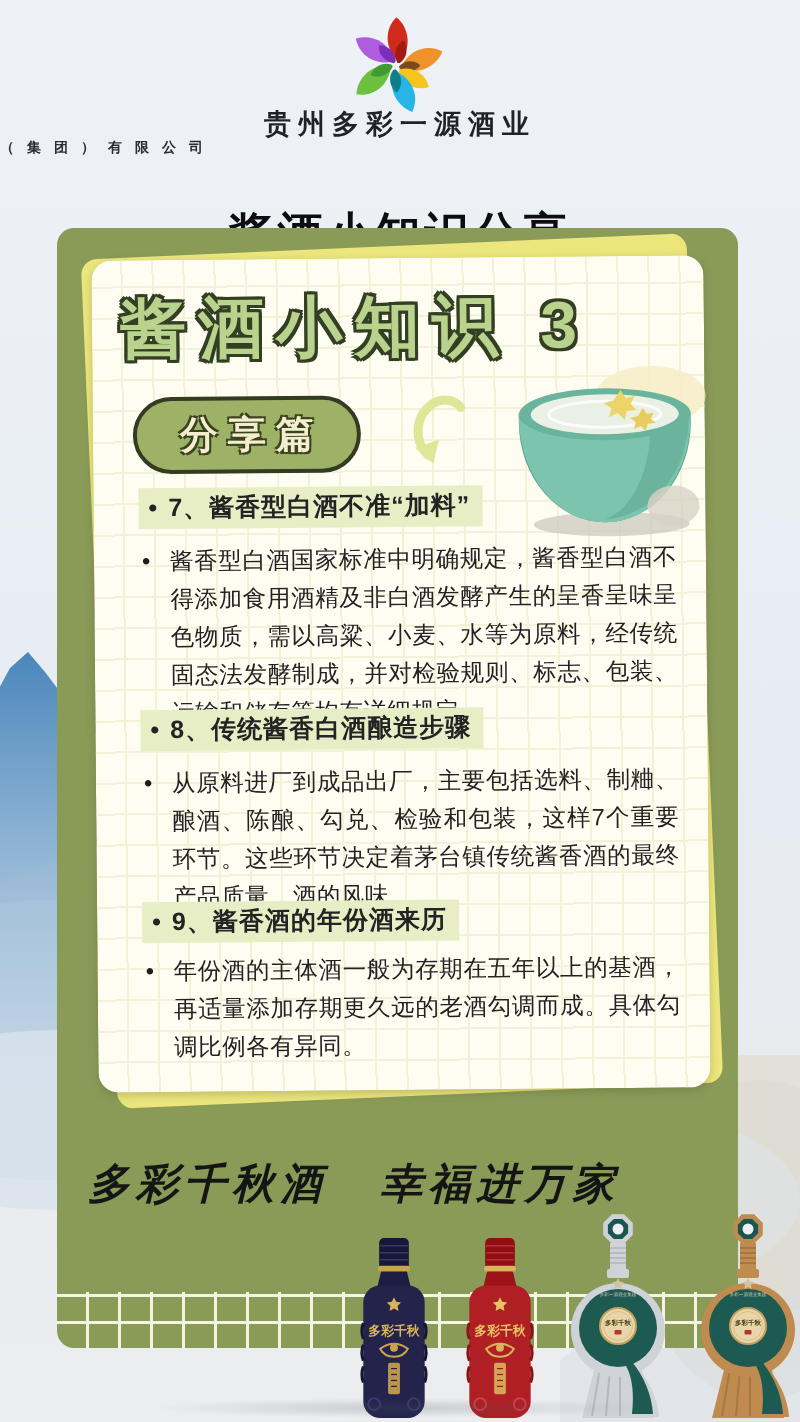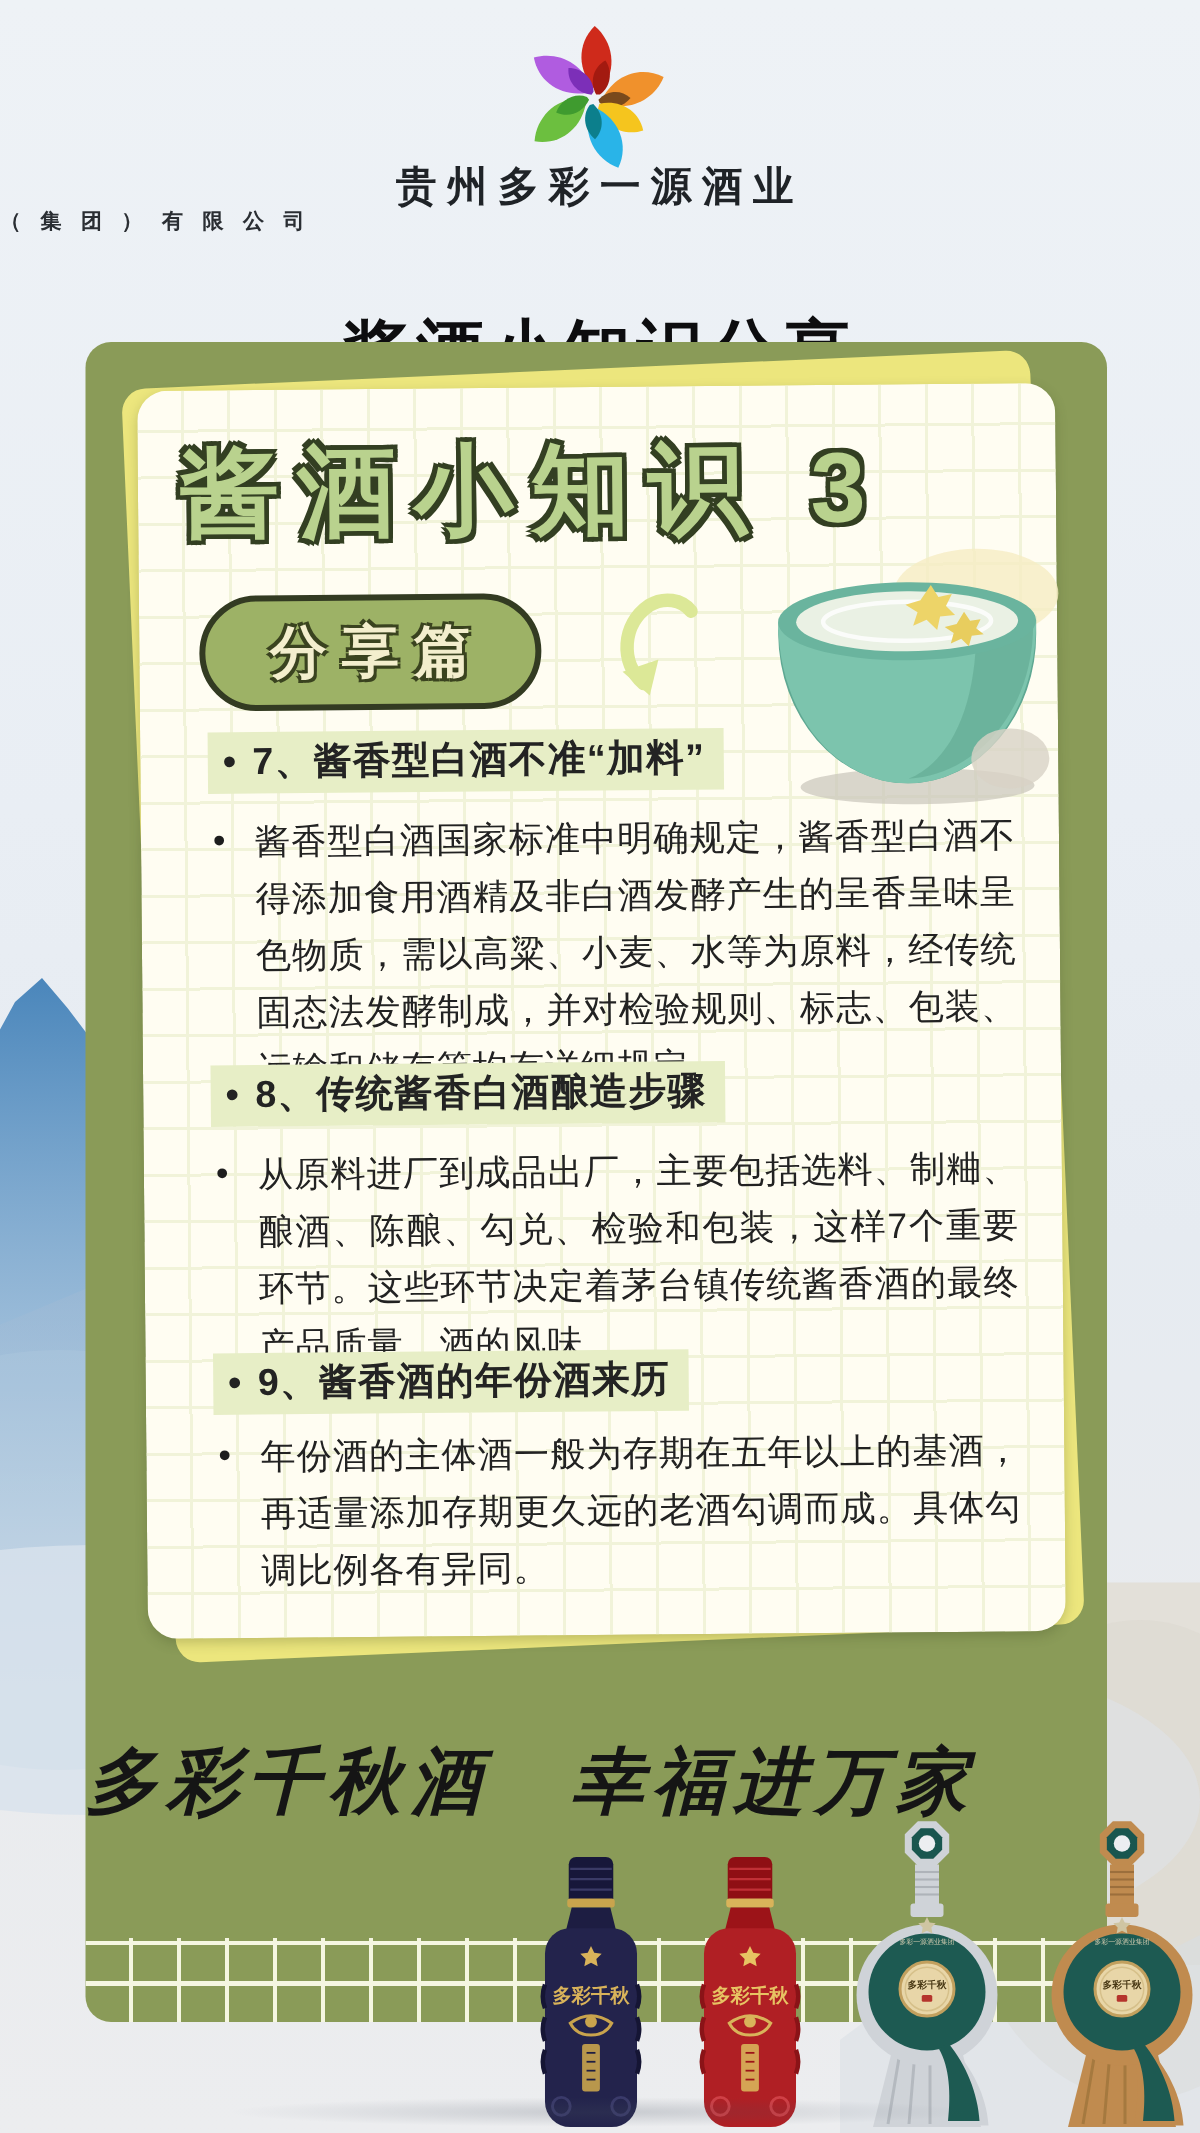--- a/index.html
+++ b/index.html
@@ -63,21 +63,21 @@
   .section-body p { font-size:23.5px; line-height:38px; color:#222222; letter-spacing:.5px;
           font-weight:500; text-align:justify; }
 
   .pos-s1h { top:228px; } .pos-s1b { top:282px; }
   .pos-s2h { top:450px; } .pos-s2b { top:504px; }
   .pos-s3h { top:642px; } .pos-s3b { top:692px; }
 
   
   .tagline { position:absolute; left:0; top:1156px; width:708px; text-align:center;
           font-family:"Liberation Serif", serif; font-style:italic; font-weight:bold;
-          font-size:48px; color:#151515; letter-spacing:6px; }
+          font-size:42px; color:#151515; letter-spacing:6px; }
   .tagline span { margin:0 18px; }
   .bottles-row { position:absolute; left:0; top:1210px; width:800px; height:212px;
           display:flex; justify-content:flex-end; align-items:flex-end; gap:26px; }
   .bottle { display:block; }
   .bottles-shadow { position:absolute; left:150px; top:1398px; width:500px; height:20px;
           background:radial-gradient(ellipse at center, rgba(70,80,95,.22), transparent 70%); }
 </style>
 </head>
 <body>
 

